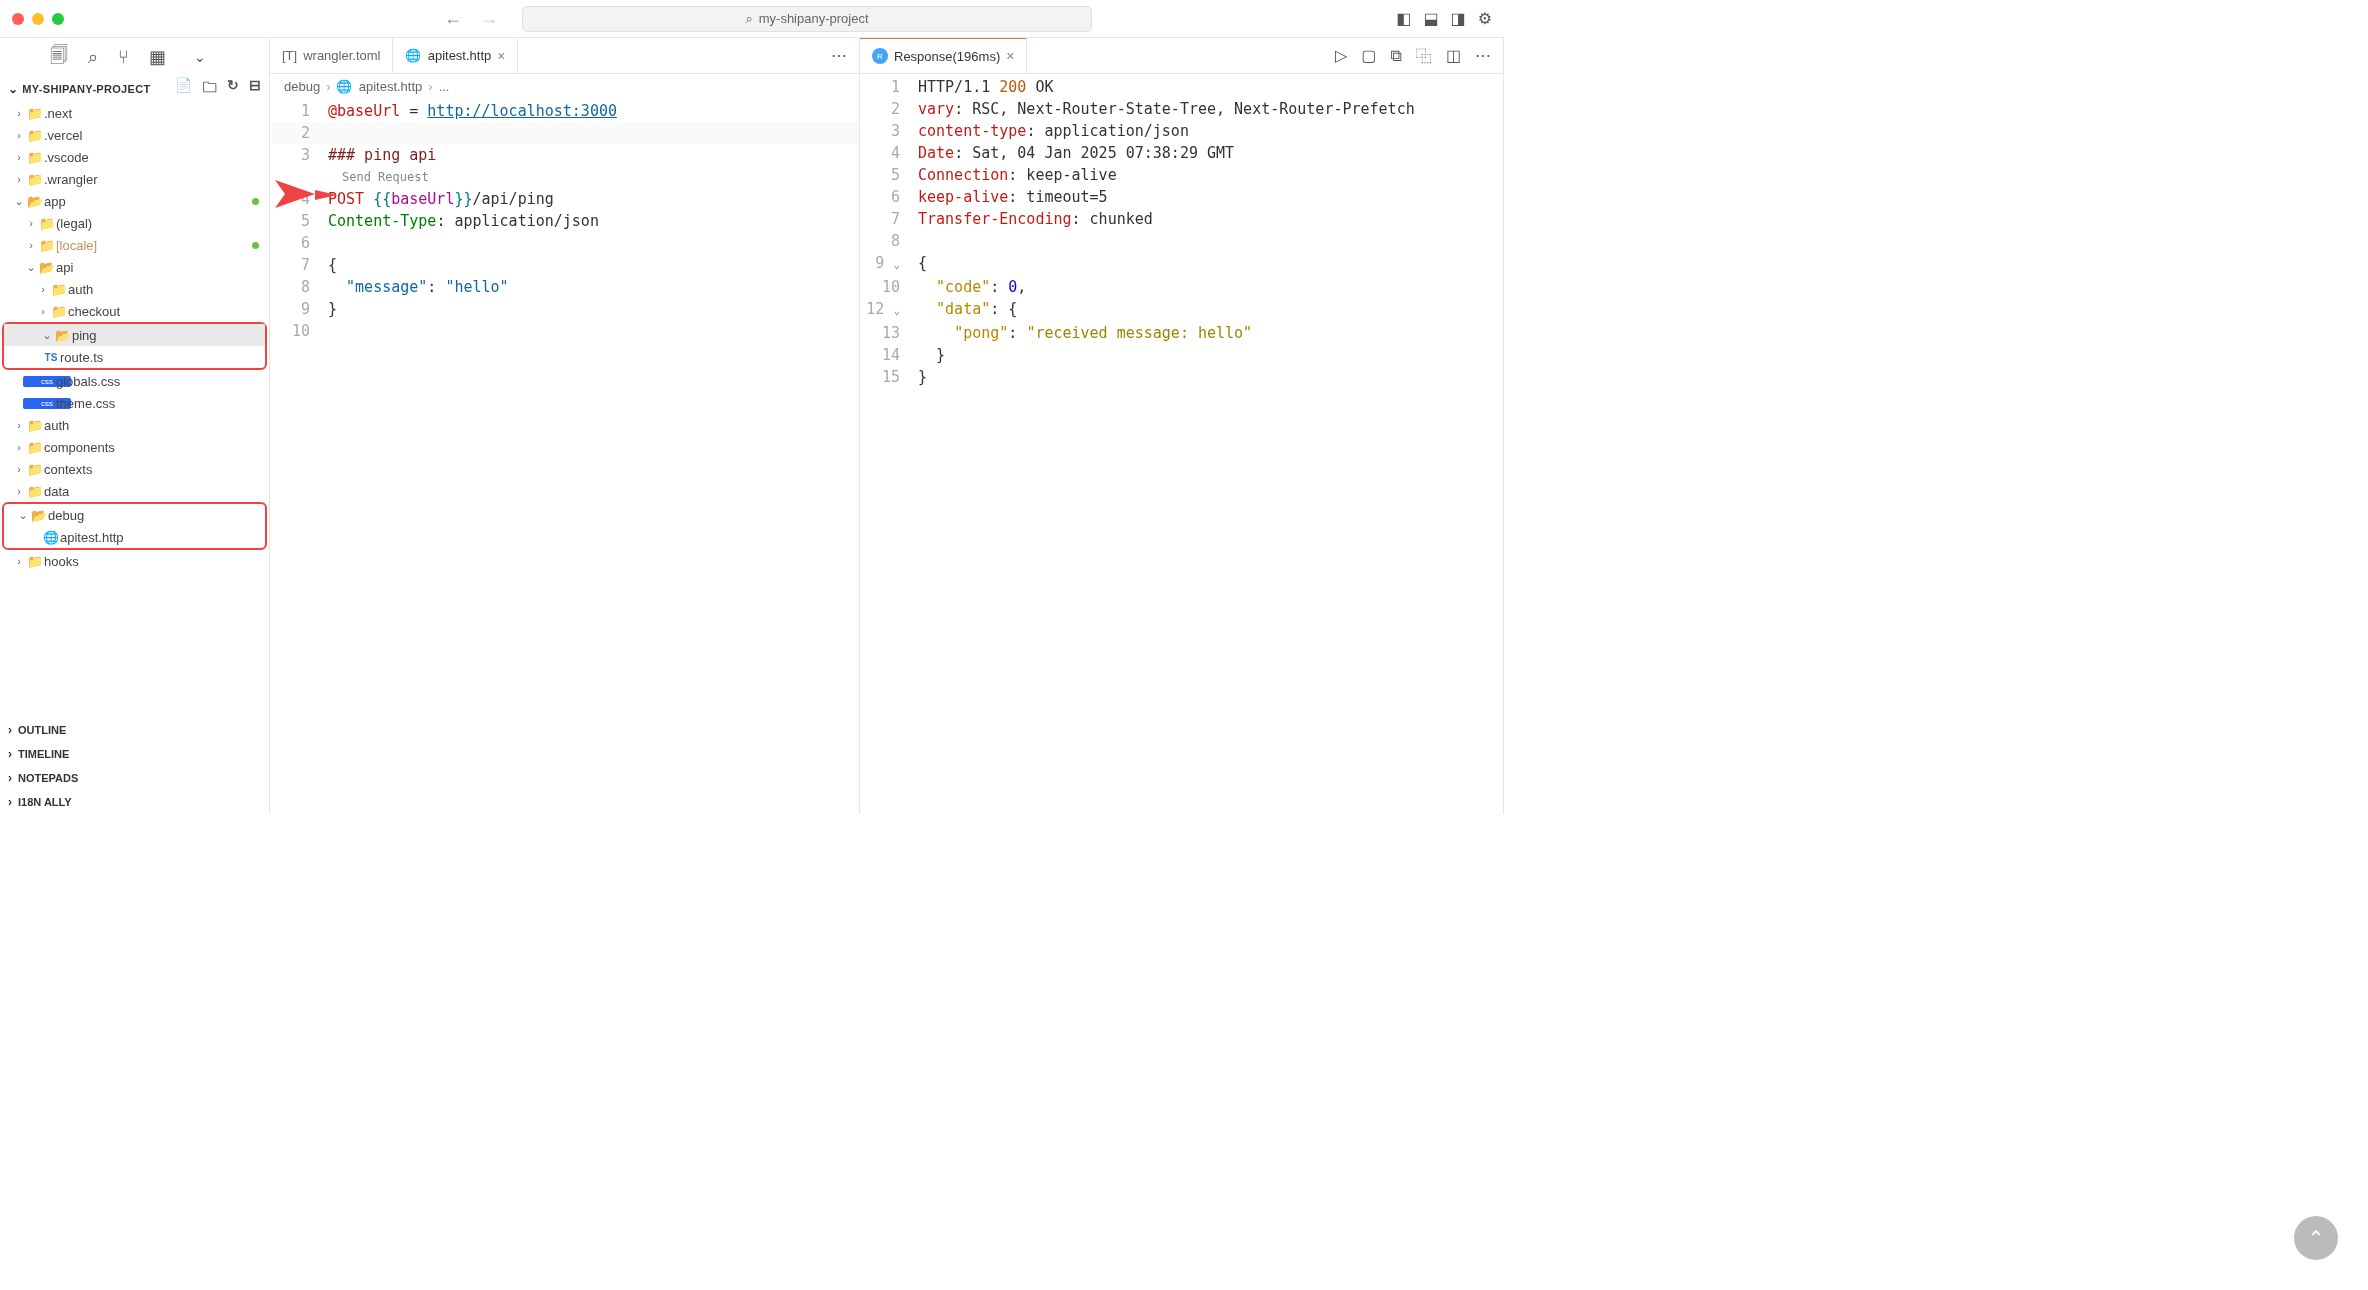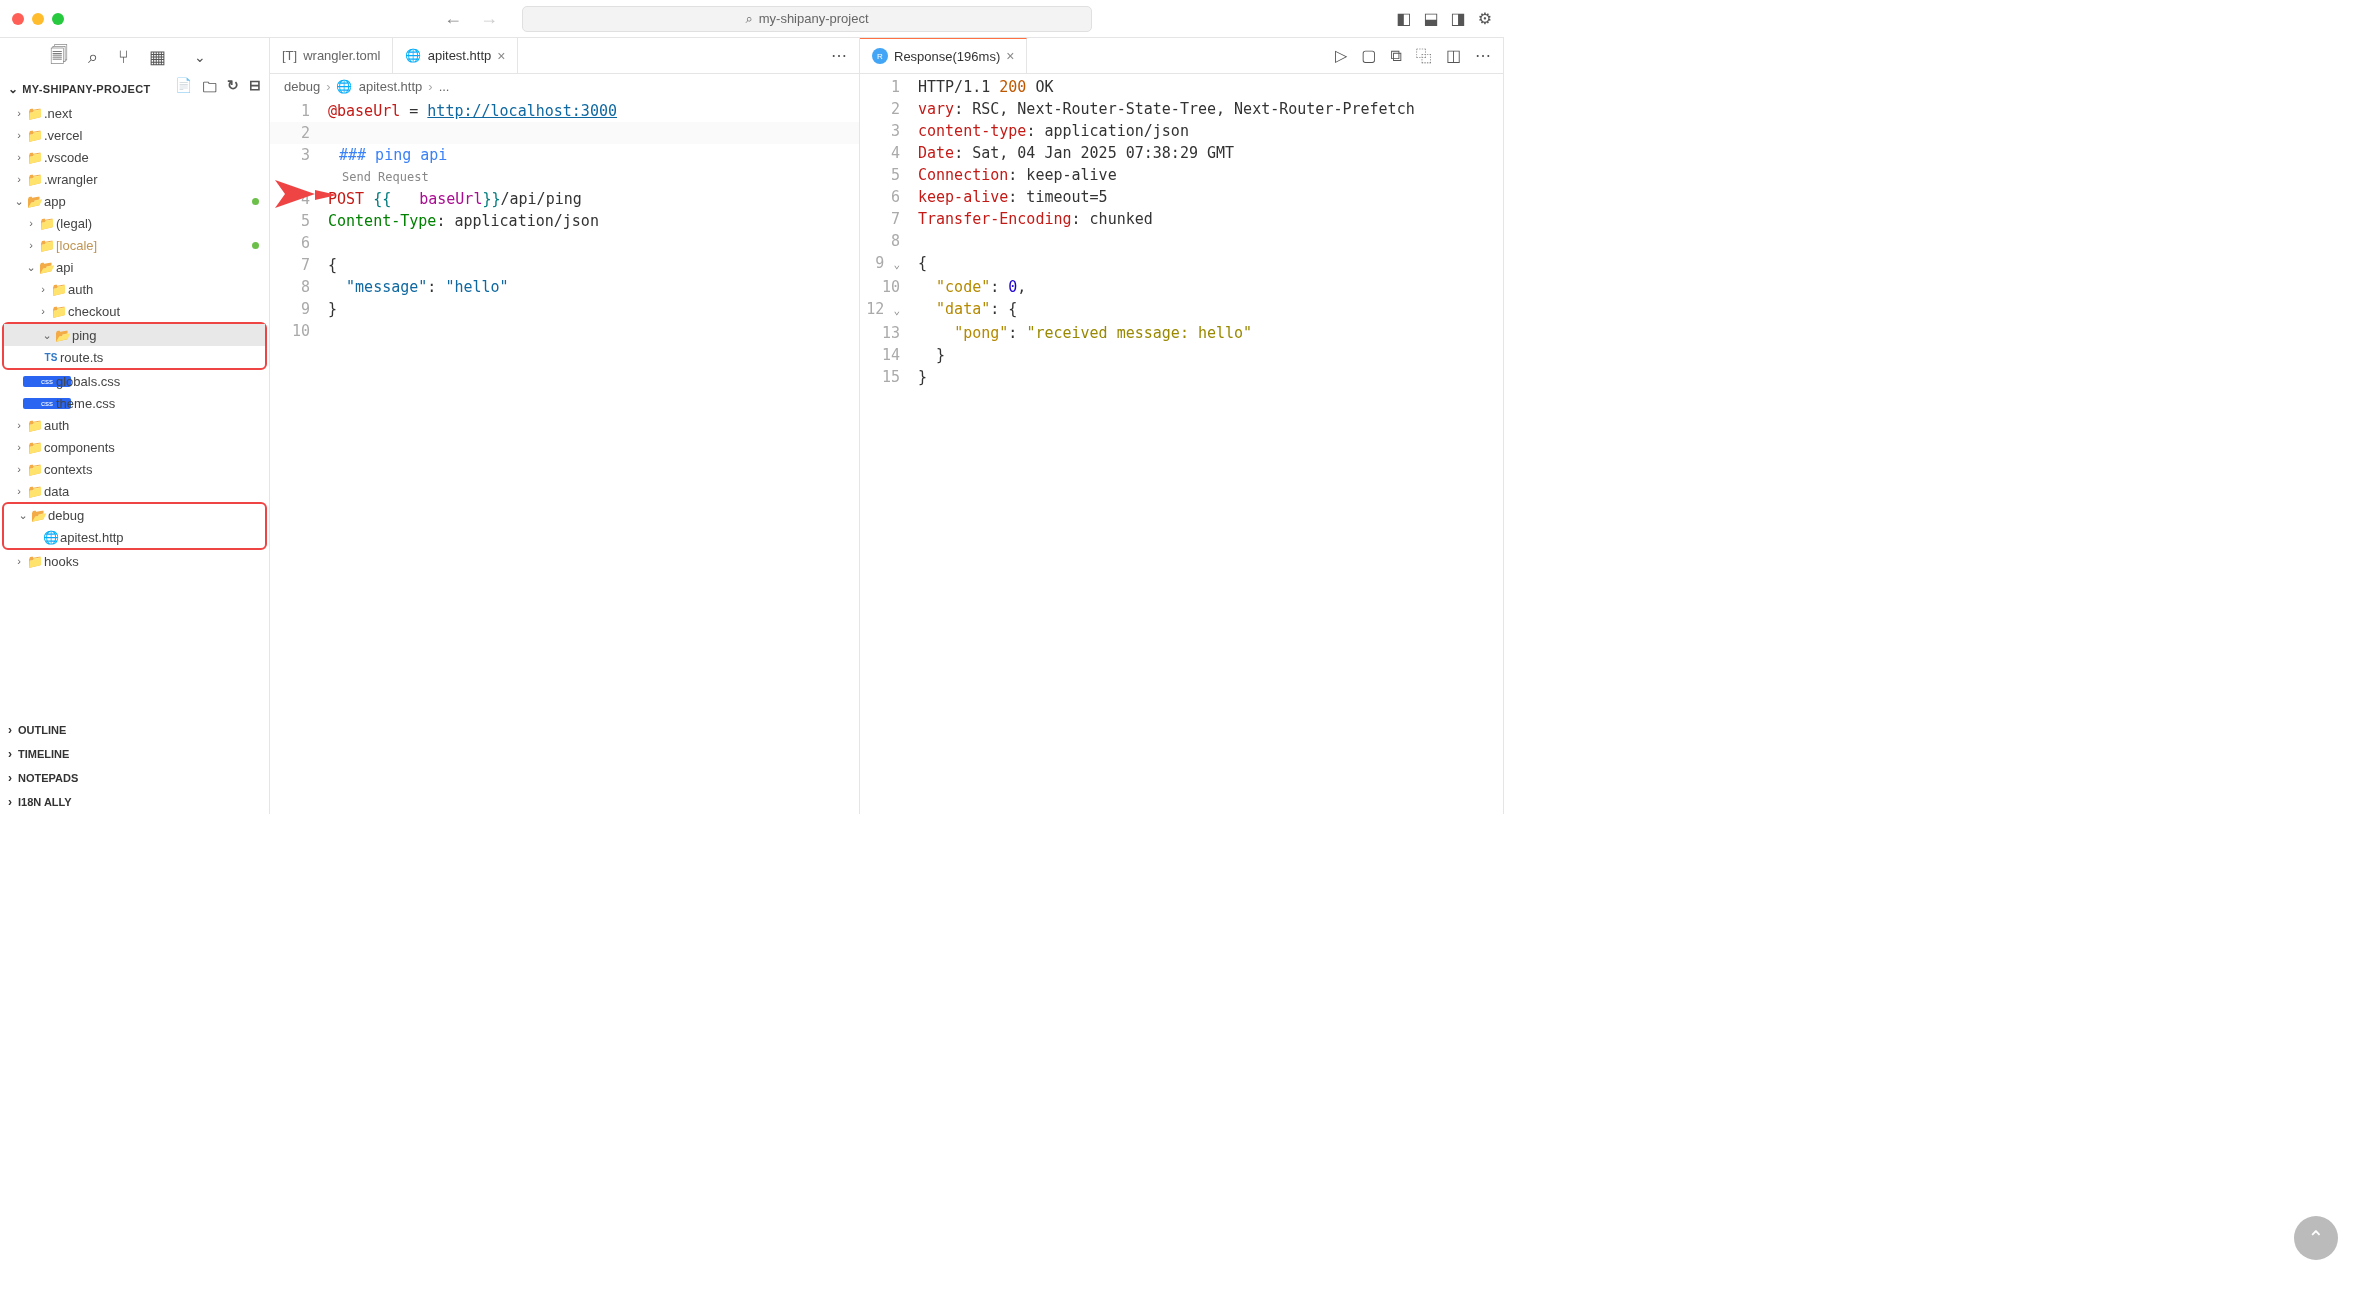--- a/index.html
+++ b/index.html
@@ -43,24 +43,24 @@
 .tab-actions { margin-left: auto; display: flex; align-items: center; gap: 14px; padding-right: 12px; color: #555; font-size: 16px; }
 .breadcrumb { height: 24px; display: flex; align-items: center; padding-left: 14px; color: #666; font-size: 13px; gap: 6px; }
 .breadcrumb .sep { color: #aaa; }
 .code-area { flex: 1; font-family: "SF Mono", Menlo, Consolas, monospace; font-size: 15px; line-height: 22px; padding-top: 2px; overflow: auto; position: relative; }
 .codelens { color: #888; font-size: 12px; padding-left: 72px; }
 .codelens.req { cursor: pointer; }
 .code-line { display: flex; }
 .gutter { width: 58px; text-align: right; color: #aaa; padding-right: 18px; flex-shrink: 0; user-select: none; }
 .code { white-space: pre; }
 .c-red { color: #c41a16; } .c-blue { color: #0f68a0; } .c-green { color: #008000; } .c-teal { color: #007a7c; }
-.c-purple { color: #aa0d91; margin-left: 28px; } .c-num { color: #1c00cf; } .c-orange { color: #bf5700; }
+.c-purple { color: #aa0d91; } .c-num { color: #1c00cf; } .c-orange { color: #bf5700; }
 .c-olive { color: #998800; } .c-key { color: #b58900; }
 .link { text-decoration: underline; color: #0f68a0; }
-.comment { color: #3b82f6; margin-left: 11px; }
+.comment { color: #7f1d1d; }
 .highlight-line { background: #fafafa; }
 .arrow-annot { position: absolute; left: -5px; top: 72px; }
 .scroll-top-btn { position: absolute; right: 30px; bottom: 30px; width: 44px; height: 44px; border-radius: 50%; background: #bbb; color: #fff; display: flex; align-items: center; justify-content: center; font-size: 20px; }
 </style>
 </head>
 <body>
 
 <div class="titlebar">
   <div class="traffic">
     <span class="tl-red"></span>

